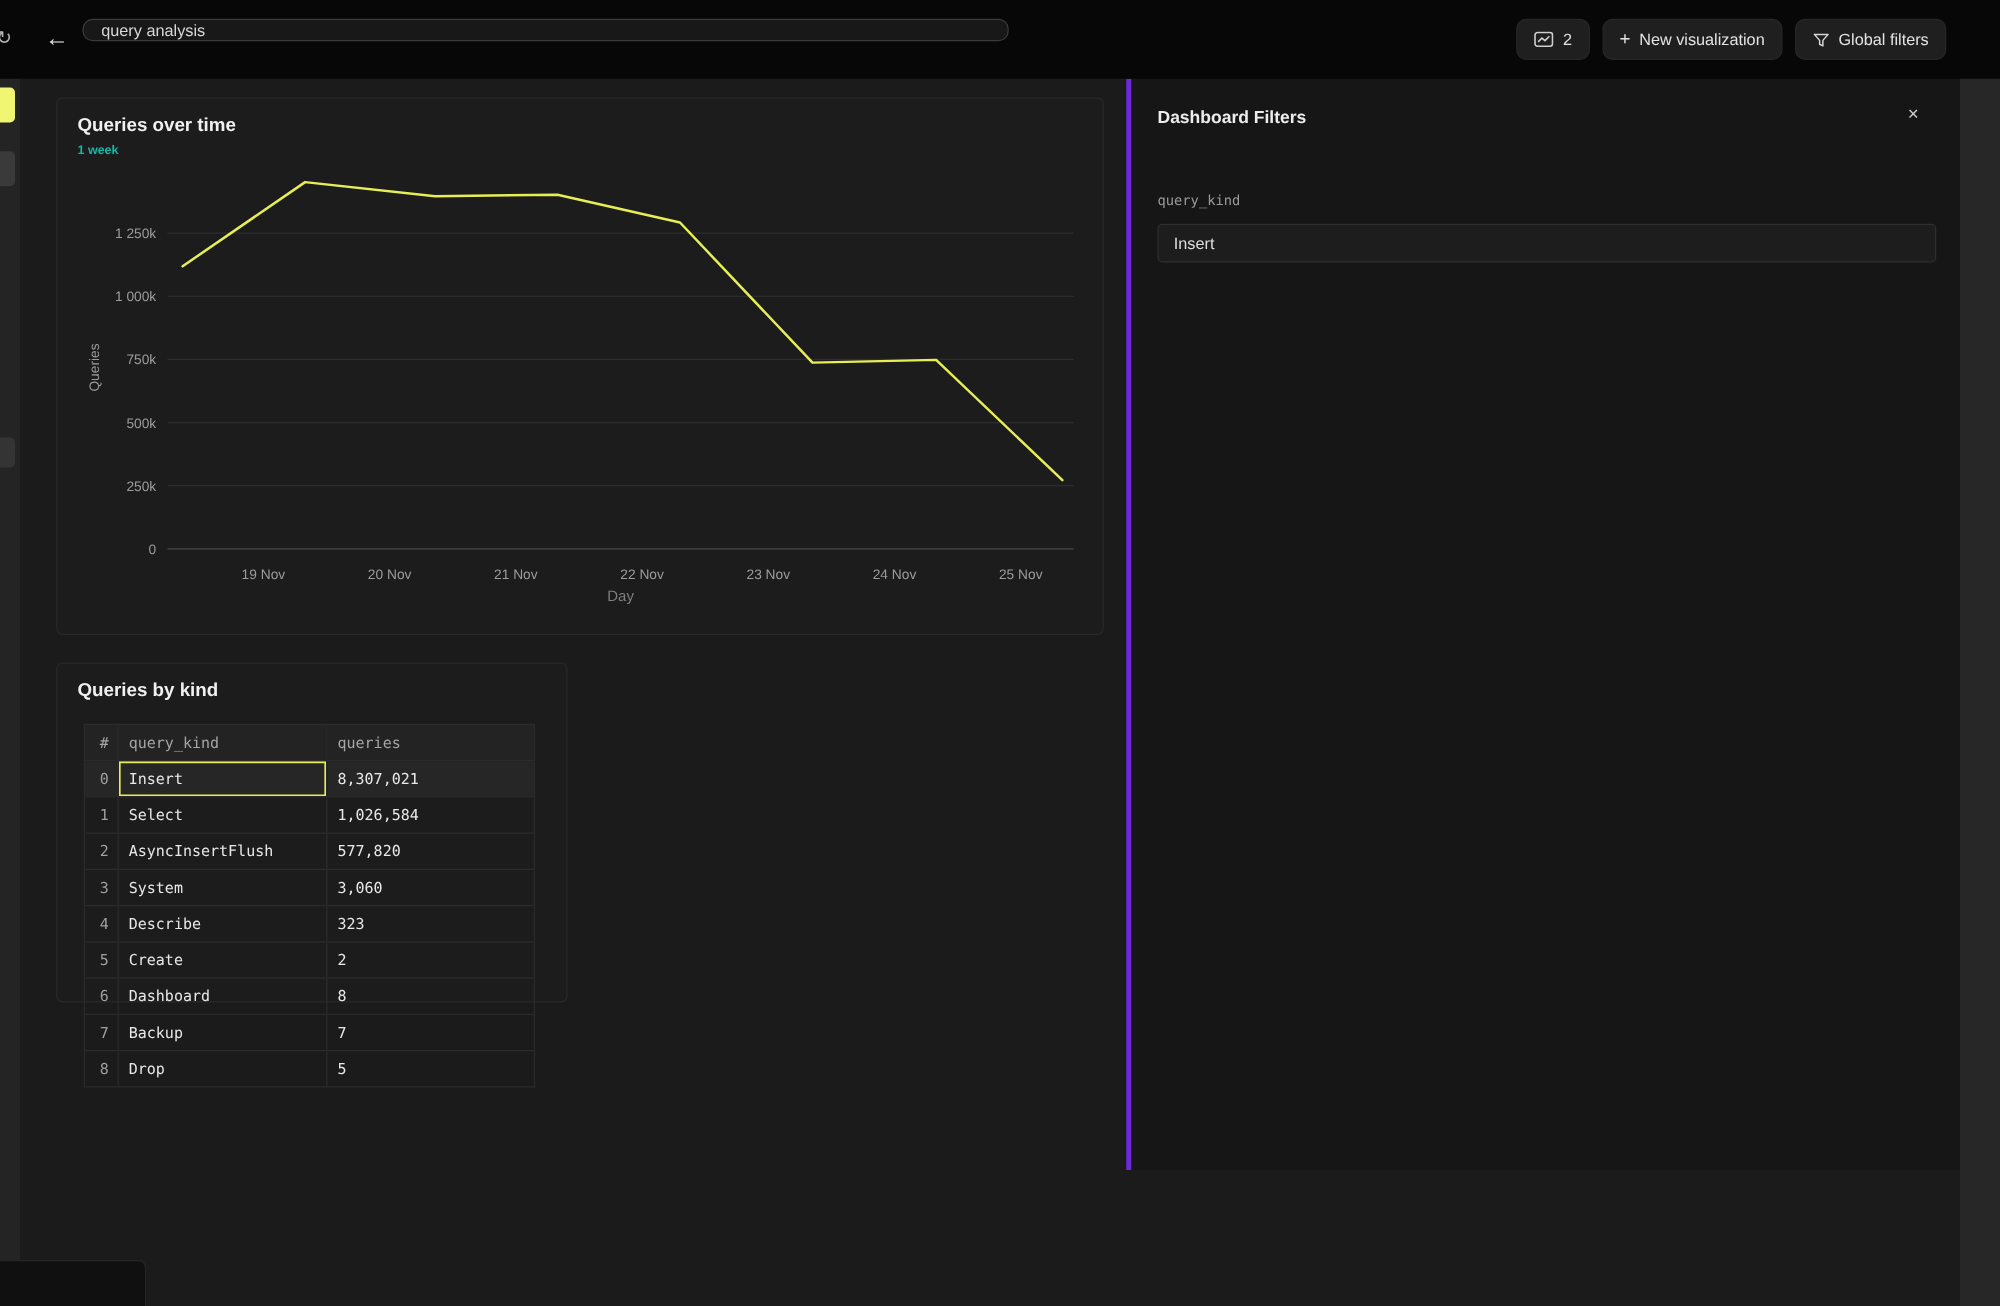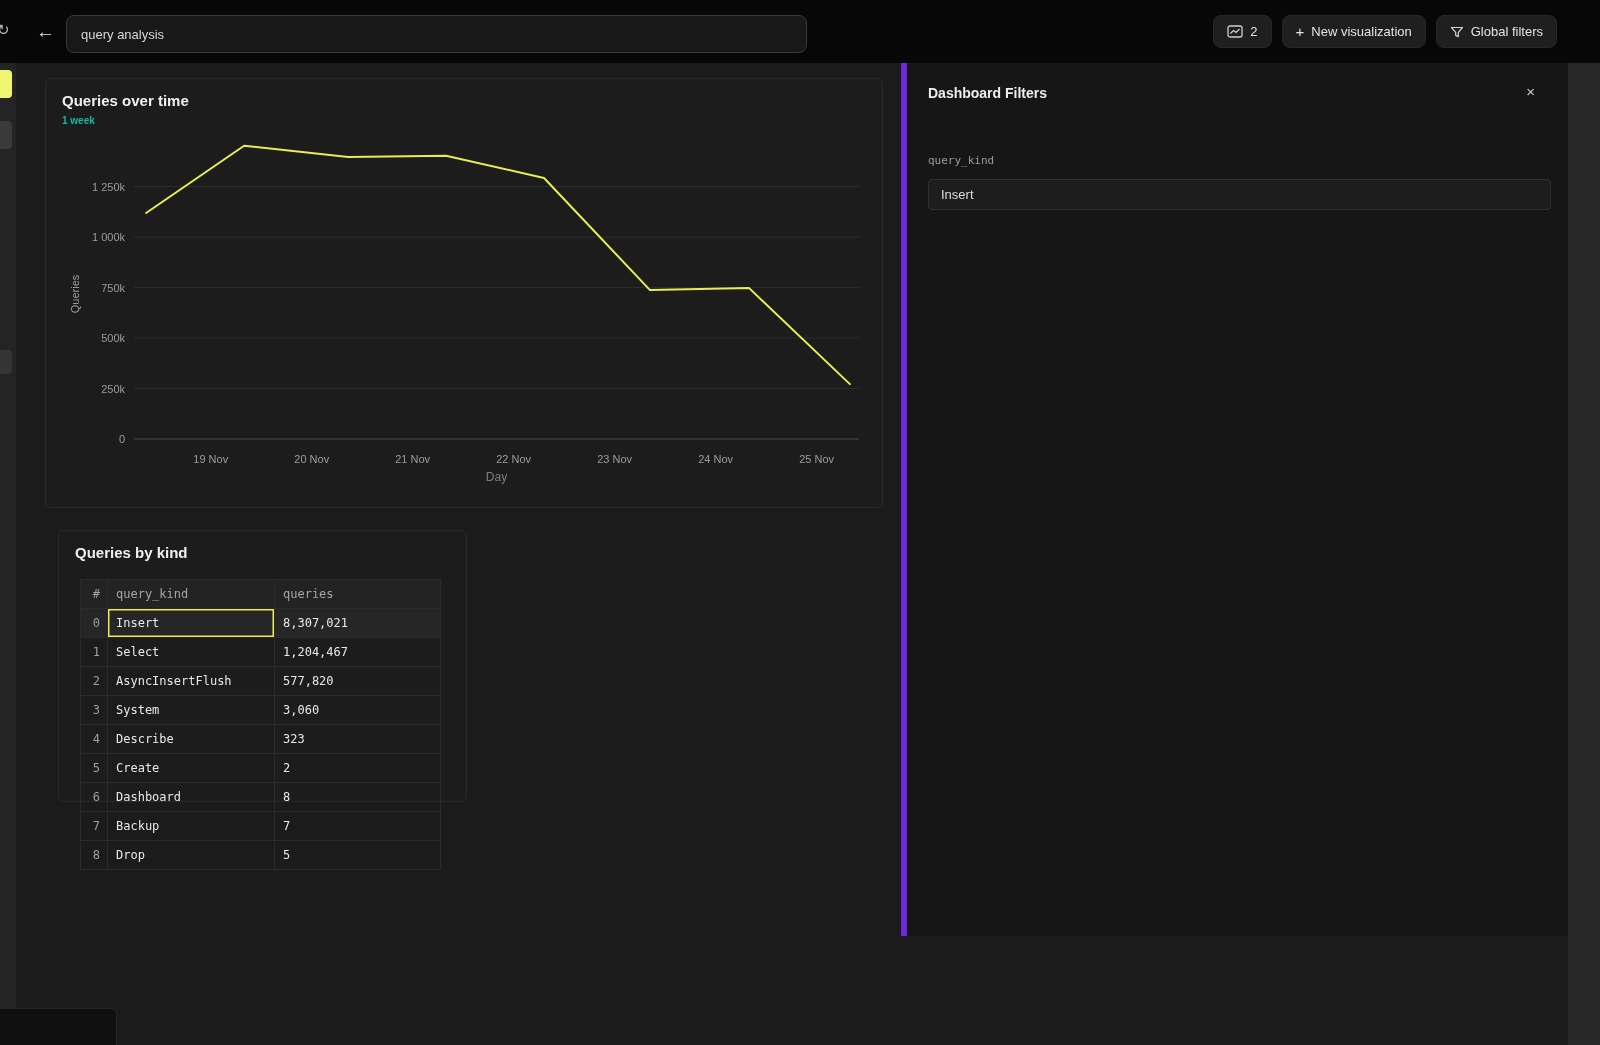--- a/index.html
+++ b/index.html
@@ -4,21 +4,21 @@
 <style>
   html,body { margin:0; padding:0; background:#111; }
   .page { position:relative; width:1600px; height:1045px; overflow:hidden; background:#1b1b1b;
           font-family:"Liberation Sans",sans-serif; }
 
   
   .topbar { position:absolute; left:0; top:0; width:1600px; height:63px; background:#070707; z-index:10; }
   .refresh-ic { position:absolute; left:-3px; top:21px; color:#b5b5b5; font-size:15px; }
   .back { position:absolute; left:36px; top:0; height:63px; display:flex; align-items:center;
           color:#e3e3e3; font-size:19px; cursor:pointer; }
-  .search { position:absolute; left:66px; top:15px; width:741px; height:38px; background:#181818;
+  .search { position:absolute; left:66px; top:15px; width:741px; height:18px; background:#181818;
             border:1px solid #3a3a3a; border-radius:8px; color:#d8d8d8; font-size:13px;
             padding:0 14px; box-sizing:border-box; outline:none; font-family:"Liberation Sans",sans-serif; }
   .topbar-actions { position:absolute; right:43px; top:15px; height:33px; display:flex; gap:10px; }
   .tb-btn { display:flex; align-items:center; gap:7px; background:#1f1f1f; border:1px solid #272727;
             border-radius:8px; padding:0 13px; color:#e3e3e3; font-size:13px; cursor:pointer;
             box-sizing:border-box; height:33px; }
   .tb-btn svg { display:block; }
 
   
   .sidebar { position:absolute; left:0; top:63px; width:16px; height:982px; background:#242424; }
@@ -31,37 +31,37 @@
   .bl-box { position:absolute; left:0; top:1008px; width:116px; height:37px; background:#101010;
             border-top:1px solid #262626; border-right:1px solid #262626; border-top-right-radius:6px; z-index:6; }
 
   
   .panel { position:absolute; background:#1c1c1c; border:1px solid #292929; border-radius:5px; box-sizing:border-box; }
   .chart-panel { left:45px; top:78px; width:838px; height:430px; }
   .panel-title { position:absolute; left:16px; top:13px; font-size:15px; font-weight:700; color:#f0f0f0;text-align:right; }
   .panel-subtitle { position:absolute; left:16px; top:36px; font-size:10px; font-weight:700; color:#14b8a6; }
   .chart-svg { position:absolute; left:0; top:0; }
 
-  .table-panel { left:45px; top:530px; width:409px; height:272px;margin-left:13px; }
+  .table-panel { left:45px; top:530px; width:409px; height:272px; }
   .qtable { position:absolute; left:21px; top:48px; border-collapse:collapse; table-layout:fixed;
             font-family:"DejaVu Sans Mono",monospace; font-size:12px; width:360px; }
   .qtable th, .qtable td { border:1px solid #2b2b2b; height:29px; padding:0 8px; overflow:hidden;
                            white-space:nowrap; box-sizing:border-box; }
   .qtable th { background:#232323; color:#a5a5a5; font-weight:400; text-align:left; }
   .qtable .c0 { width:27px; text-align:right; padding:0 7px 0 2px; }
   .qtable .c1 { width:167px; }
   .qtable .c2 { width:166px; }
   .qtable td { color:#e8e8e8; }
   .qtable td.idx { color:#9f9f9f; }
   .qtable tr.selected td { background:#262626; }
   .qtable td.kind-selected { box-shadow: inset 0 0 0 1.5px #e7ee55; }
 
   
   .filters { position:absolute; left:901px; top:63px; width:667px; height:873px; background:#161616;
-             border-left:6px solid #6d28d9; box-sizing:border-box; }
+             border-left:4px solid #6d28d9; box-sizing:border-box; }
   .filters-title { position:absolute; left:21px; top:22px; font-size:14px; font-weight:600; color:#ededed; }
   .filters-close { position:absolute; right:33px; top:20px; color:#cfcfcf; font-size:15px; cursor:pointer; }
   .filter-label { position:absolute; left:21px; top:91px; font-size:11px; color:#9a9a9a;
                   font-family:"DejaVu Sans Mono",monospace; }
   .filter-input { position:absolute; left:21px; top:116px; width:623px; height:31px; background:#1d1d1d;
                   border:1px solid #2f2f2f; border-radius:4px; box-sizing:border-box; display:flex;
                   align-items:center; padding:0 12px; color:#dedede; font-size:13px; cursor:pointer; }
 
   .scroll-strip { position:absolute; left:1568px; top:0; width:32px; height:1045px; background:#272727; }
 </style>
@@ -143,21 +143,21 @@
         </thead>
       <tbody>
           <tr class="selected">
             <td class="c0 idx">0</td>
             <td class="c1 kind-selected">Insert</td>
             <td class="c2">8,307,021</td>
           </tr>
           <tr>
             <td class="c0 idx">1</td>
             <td class="c1">Select</td>
-            <td class="c2">1,204,467</td>
+            <td class="c2">1,026,584</td>
           </tr>
           <tr>
             <td class="c0 idx">2</td>
             <td class="c1">AsyncInsertFlush</td>
             <td class="c2">577,820</td>
           </tr>
           <tr>
             <td class="c0 idx">3</td>
             <td class="c1">System</td>
             <td class="c2">3,060</td>

